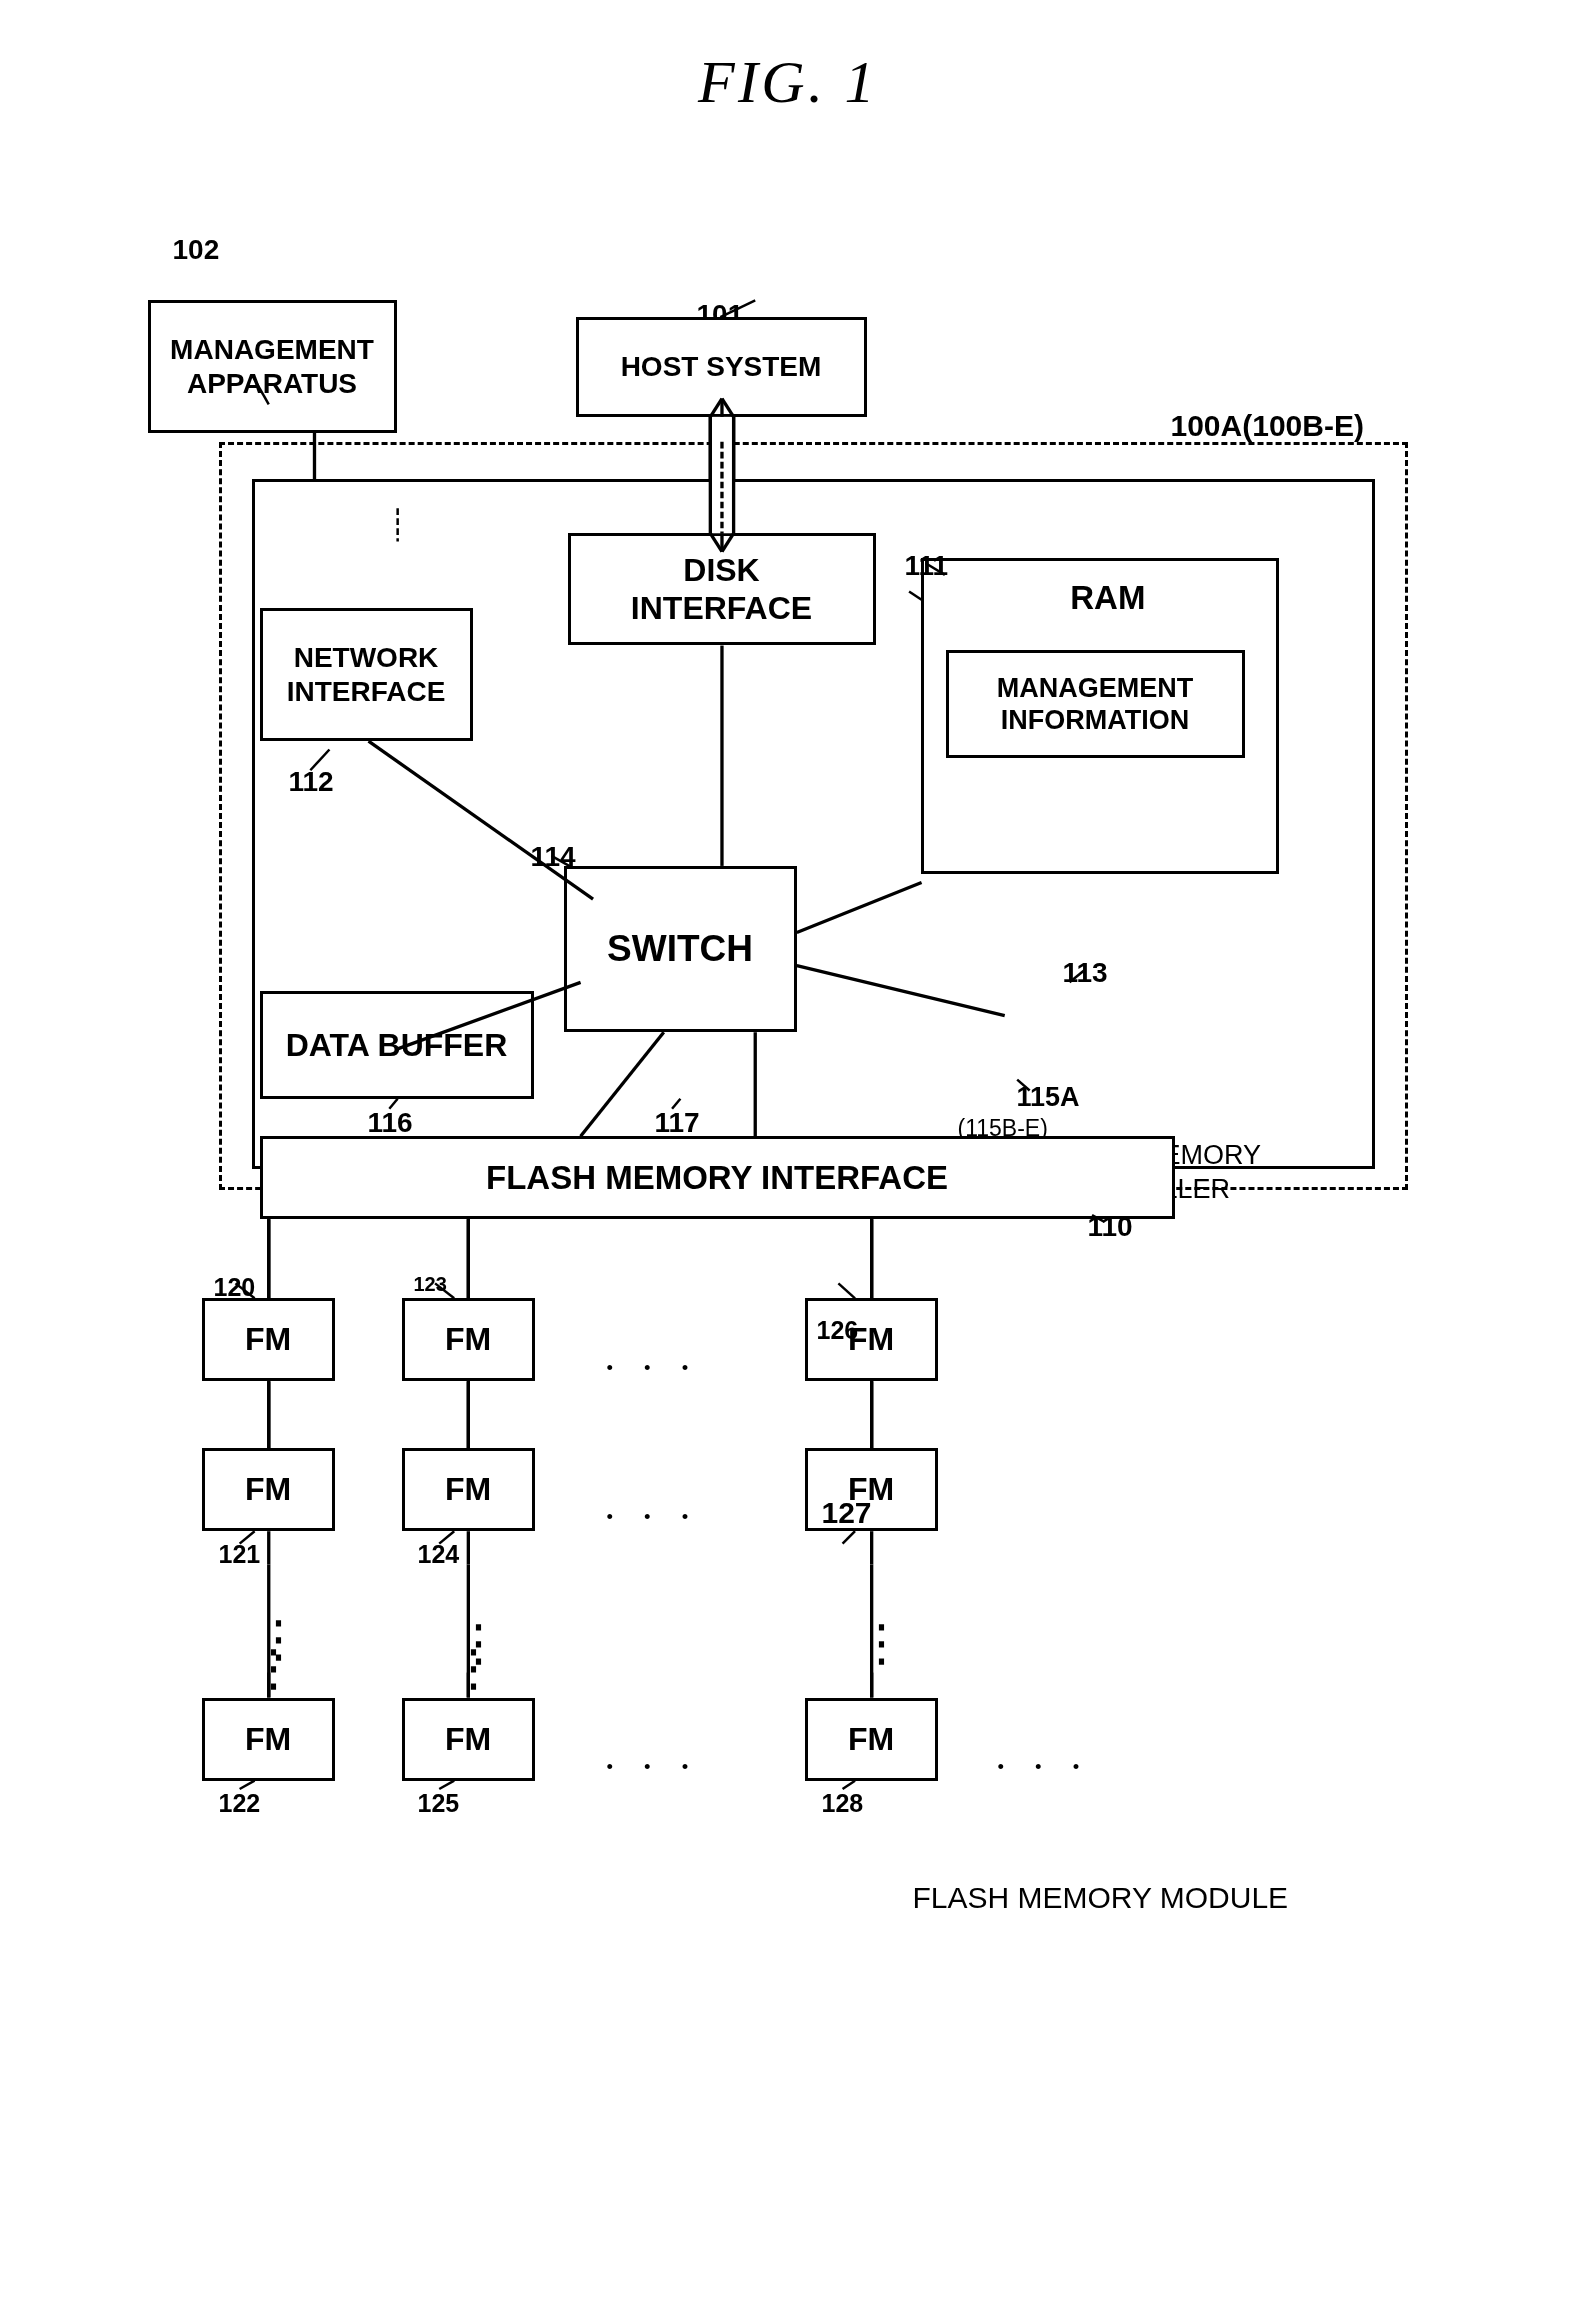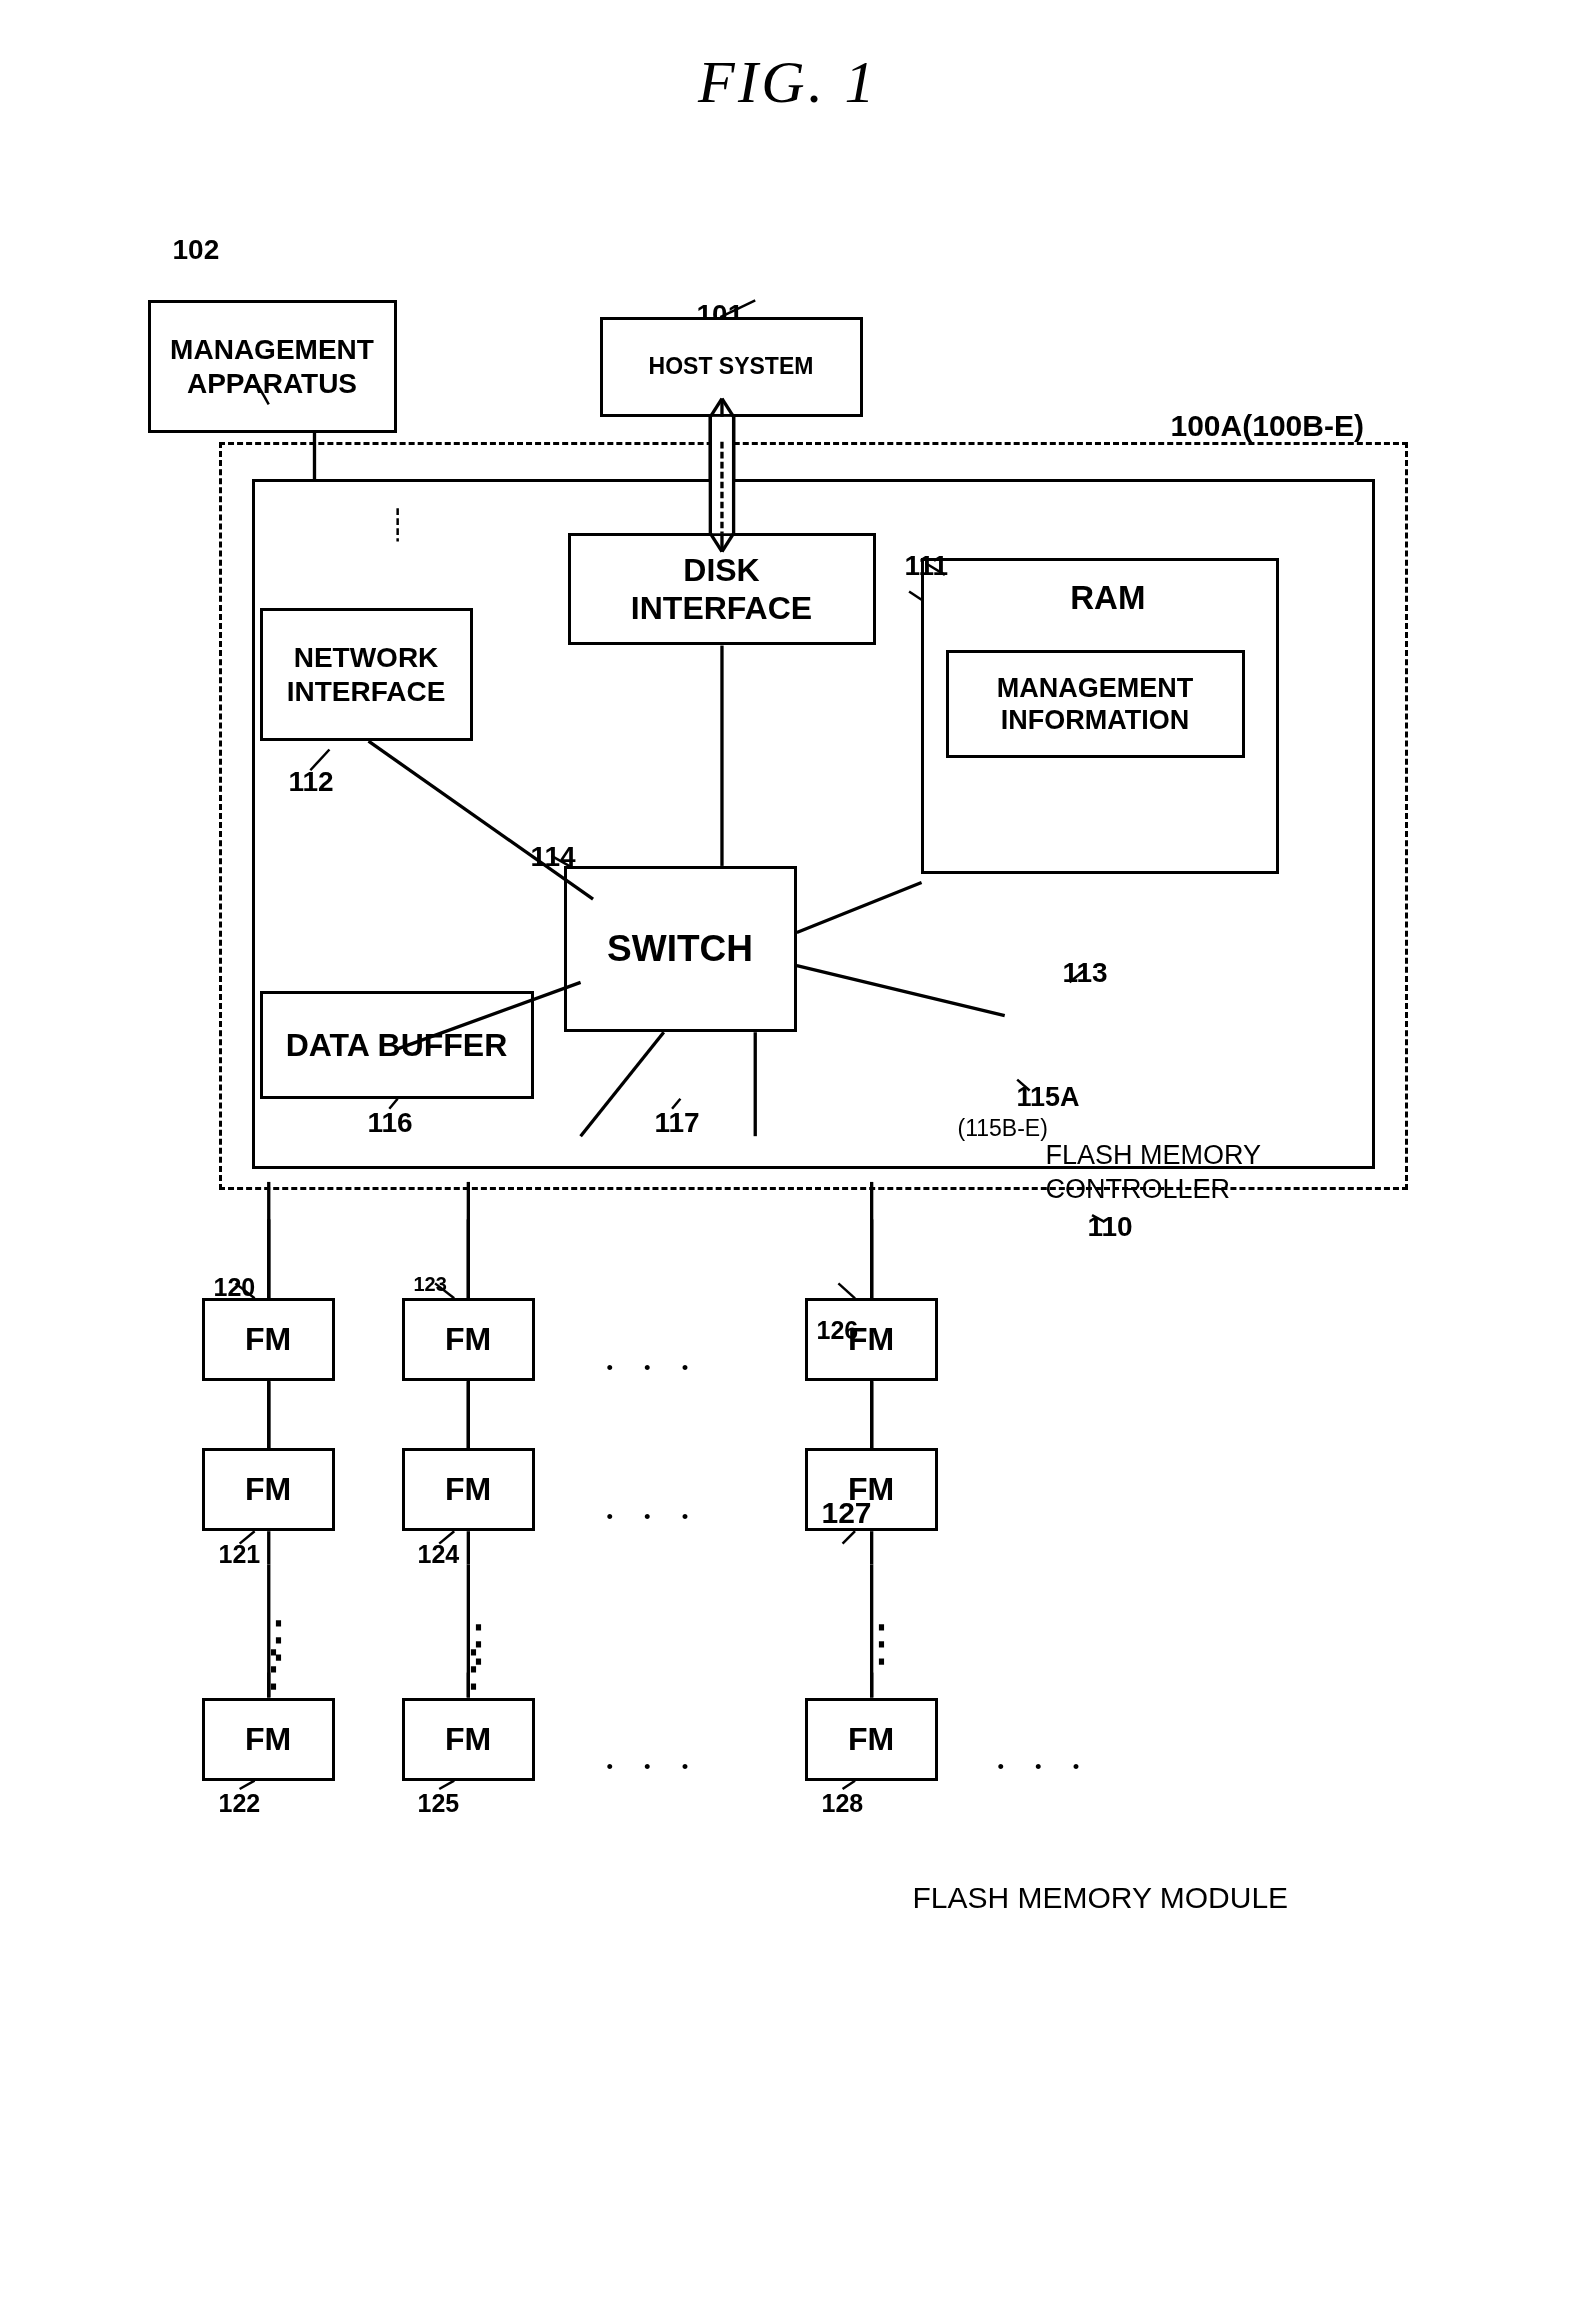--- a/index.html
+++ b/index.html
@@ -139,21 +139,21 @@
       <line x1="175" y1="1200" x2="175" y2="1340" stroke="#000" stroke-width="4"></line>
       <line x1="415" y1="1200" x2="415" y2="1340" stroke="#000" stroke-width="4"></line>
       <line x1="900" y1="1200" x2="900" y2="1340" stroke="#000" stroke-width="4"></line>
 
     </svg>
 
     <div class="label-text" style="top:115px; left:574px;">101</div>
 
     <div class="label-text" style="top:50px; left:50px;">102</div>
 
-    <div class="box" style="top:133px; left:453px; width:263px; height:100px; font-size:23px;margin-left:24px;">
+    <div class="box" style="top:133px; left:453px; width:291px; height:100px; font-size:28px;">
       <span>HOST SYSTEM</span>
     </div>
 
     <div class="box" style="top:116px; left:25px; width:249px; height:133px; font-size:28px;">
       <span style="white-space:pre-line; text-align:center;">MANAGEMENT
 APPARATUS</span>
     </div>
 
     <div class="dashed-outer" style="top:258px; left:96px; width:1189px; height:748px;">
     </div>
@@ -204,20 +204,23 @@
       <span>DATA BUFFER</span>
     </div>
 
     <div class="label-text" style="top:923px; left:245px;">116</div>
 
     <div class="label-text" style="top:923px; left:532px;">117</div>
 
     <div class="label-text" style="top:898px; left:894px; font-size:27px;">115A</div>
     <div class="label-text" style="top:931px; left:835px; font-size:23px; font-weight:normal;">(115B-E)</div>
 
+    <div class="box" style="top:952px; left:137px; width:915px; height:83px; font-size:33px;">
+      <span>FLASH MEMORY INTERFACE</span>
+    </div>
 
     <div class="box" style="top:1114px; left:79px; width:133px; height:83px; font-size:32px;">
       <span>FM</span>
     </div>
 
     <div class="label-text" style="top:1089px; left:91px; font-size:25px;">120</div>
 
     <div class="box" style="top:1264px; left:79px; width:133px; height:83px; font-size:32px;">
       <span>FM</span>
     </div>

